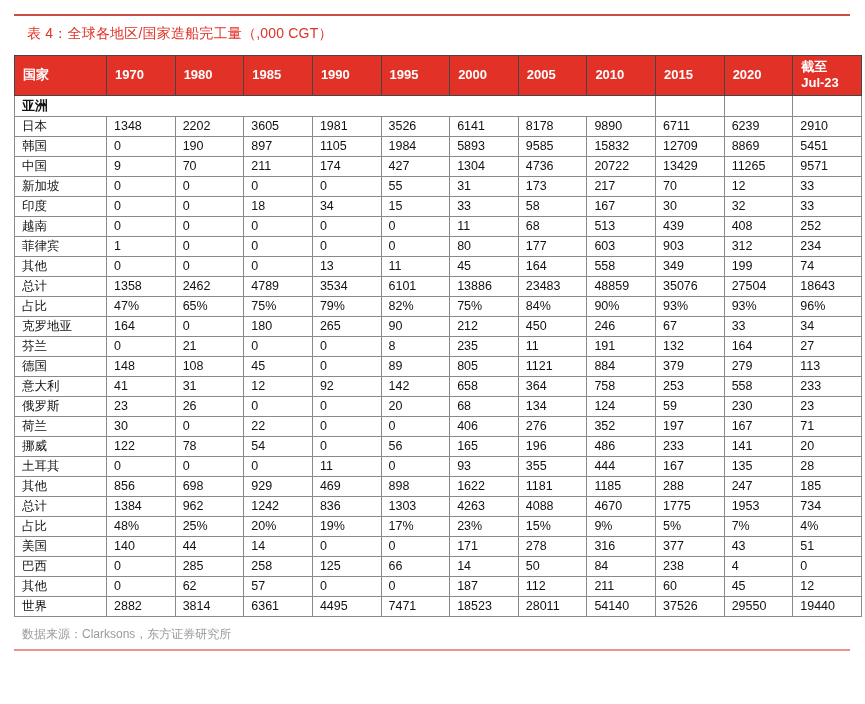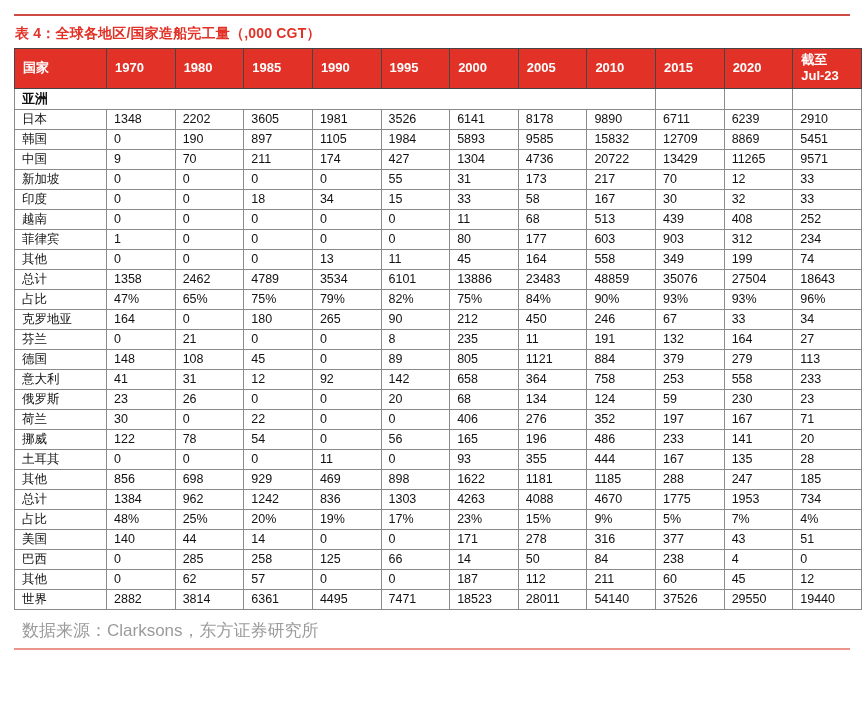--- a/index.html
+++ b/index.html
@@ -6,24 +6,25 @@
   html, body {
     width: 865px; height: 704px;
     background: #ffffff;
     font-family: "Liberation Sans", "DejaVu Sans", sans-serif;
     overflow: hidden;
   }
   .page { padding: 14px 15px 0 14px; }
   .top-rule { height: 2px; background: #cf4a42; }
   .title {
     color: #e23227;
-    font-weight: bold;
+    font-weight: normal;
     font-size: 14px;
-    padding: 9px 0 5px 1px;
+    padding: 9px 0 12px 1px;
     letter-spacing: 0.2px;
+    margin-left: 12px;
   }
   table.data-table {
     border-collapse: collapse;
     width: 848px;
     table-layout: fixed;
   }
   table.data-table th {
     background: #e23227;
     color: #ffffff;
     font-size: 13px;
@@ -44,21 +45,21 @@
     vertical-align: middle;
     padding: 1px 3px 1px 7px;
     height: 20px;
     white-space: nowrap;
     overflow: hidden;
   }
   tr.section td.section-label { font-weight: bold; font-size: 13px; }
   tr.bold td { font-weight: normal; }
   .source {
     color: #9b9b9b;
-    font-size: 17px;
+    font-size: 12px;
     padding: 9px 0 0 8px;
   }
   .bottom-rule { height: 2px; background: #ec948c; margin-top: 6px; }
 </style>
 </head>
 <body>
 
 <div class="page">
   <div class="top-rule"></div>
   <div class="title">表 4：全球各地区/国家造船完工量（,000 CGT）</div>

